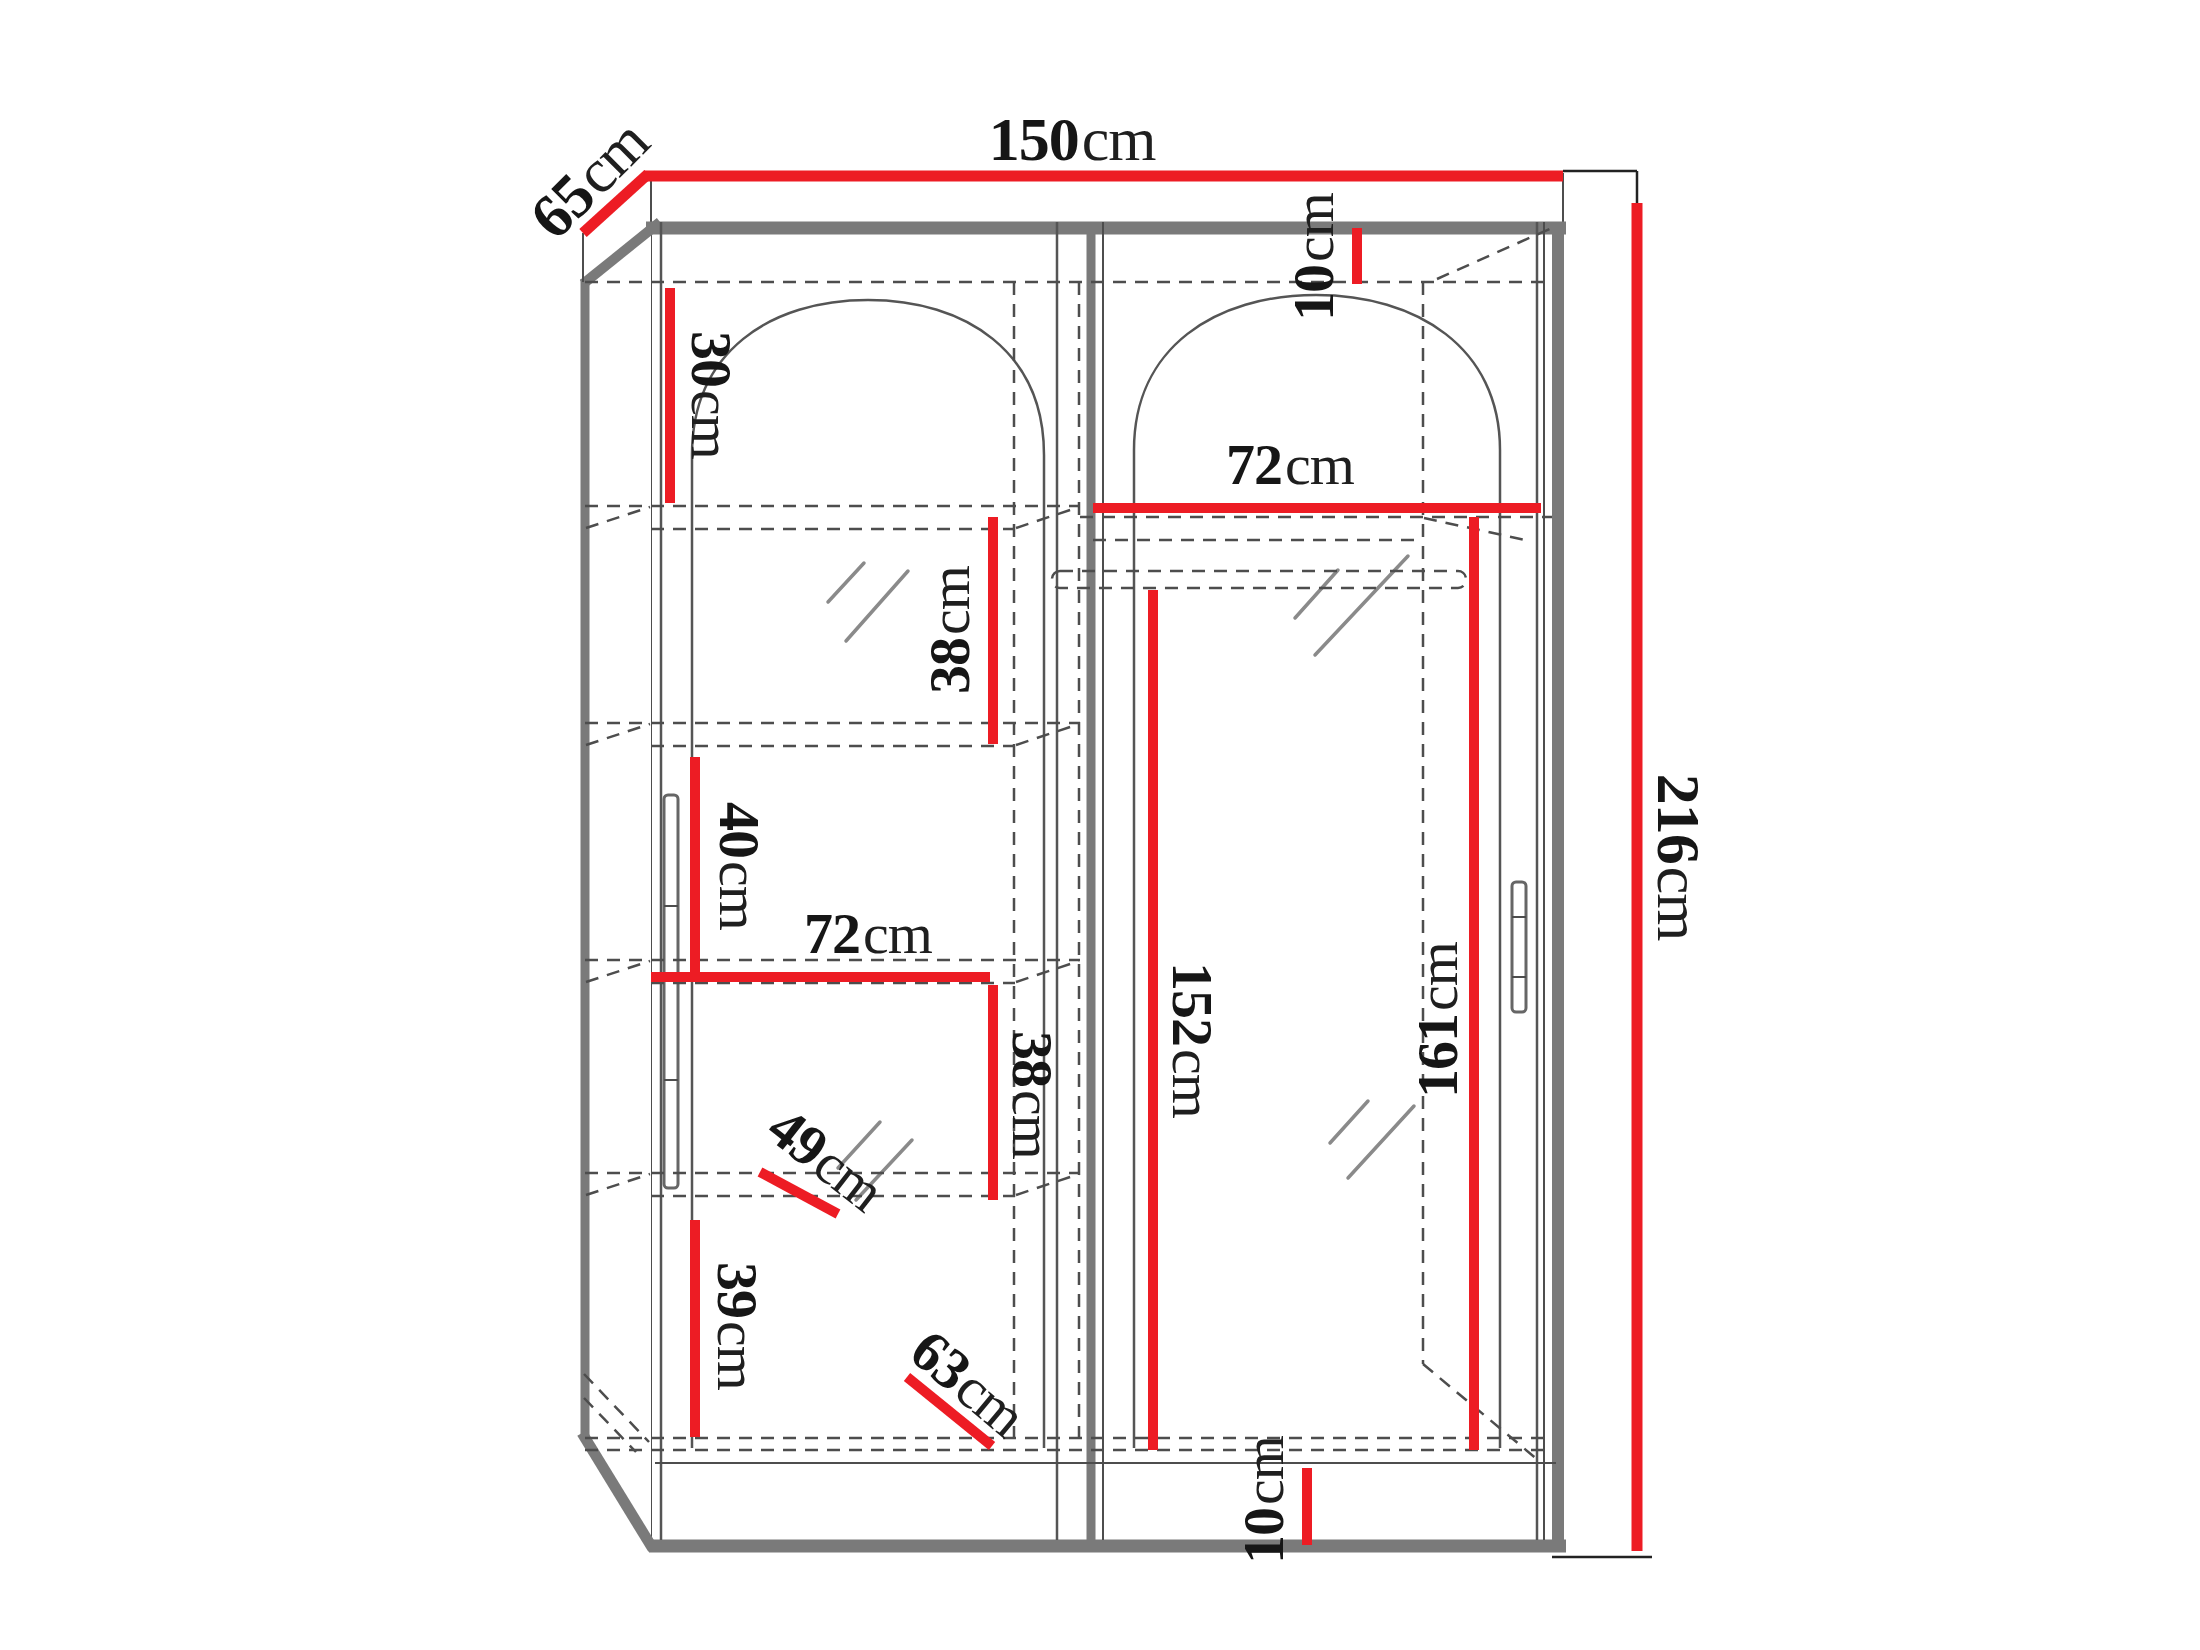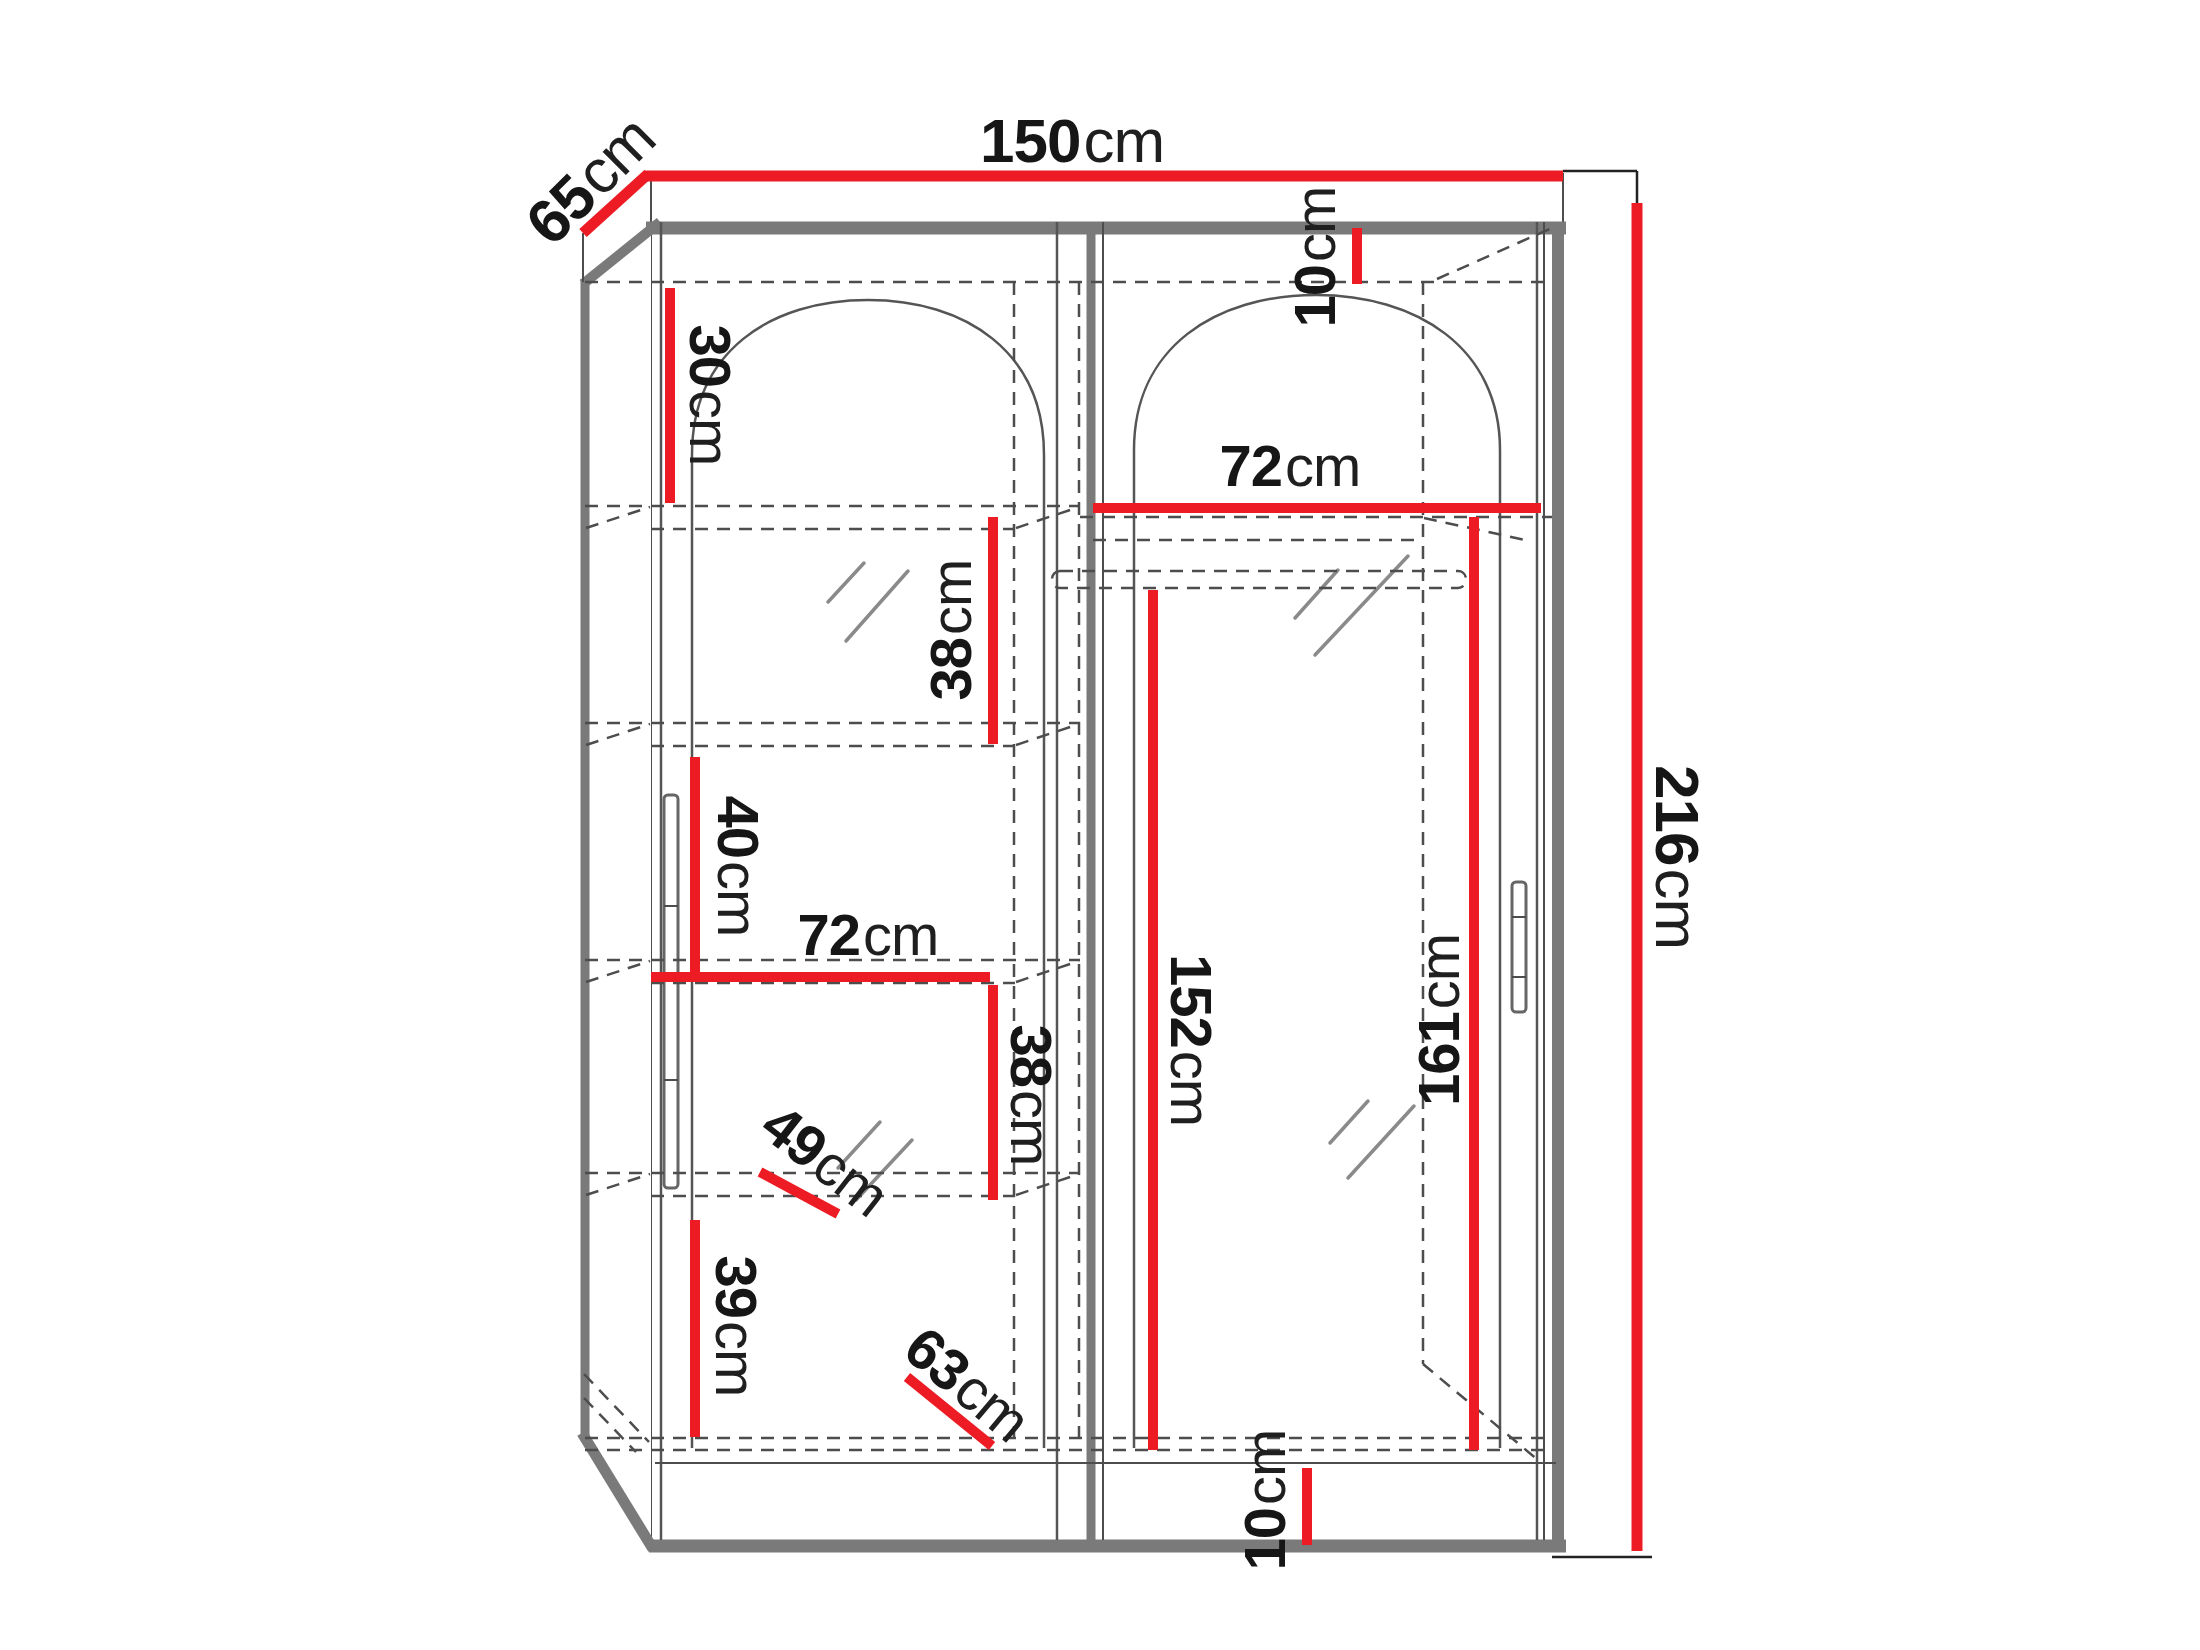--- a/index.html
+++ b/index.html
@@ -1,17 +1,17 @@
 <!DOCTYPE html>
 <html><head>
 <meta charset="utf-8">
 <style>
   html,body{margin:0;padding:0;background:#ffffff;}
   .stage{position:relative;width:2200px;height:1650px;background:#ffffff;overflow:hidden;
-         font-family:Liberation Sans, sans-serif;}
+         font-family:Liberation Serif, serif;}
   svg{position:absolute;left:0;top:0;}
   text{fill:#161616;letter-spacing:-1px;}
   .num{font-weight:700;}
   .unit{font-weight:400;fill:#1f1f1f;}
   .dim{stroke:#ed1c24;stroke-width:10;fill:none;}
   .dimthick{stroke:#ed1c24;stroke-width:11;fill:none;}
   .edge{stroke:#7a7a7a;fill:none;}
   .thin{stroke:#4d4d4d;stroke-width:2;fill:none;}
   .thin3{stroke:#555;stroke-width:2.5;fill:none;}
   .dash{stroke:#4d4d4d;stroke-width:2.5;fill:none;stroke-dasharray:13 9;}

